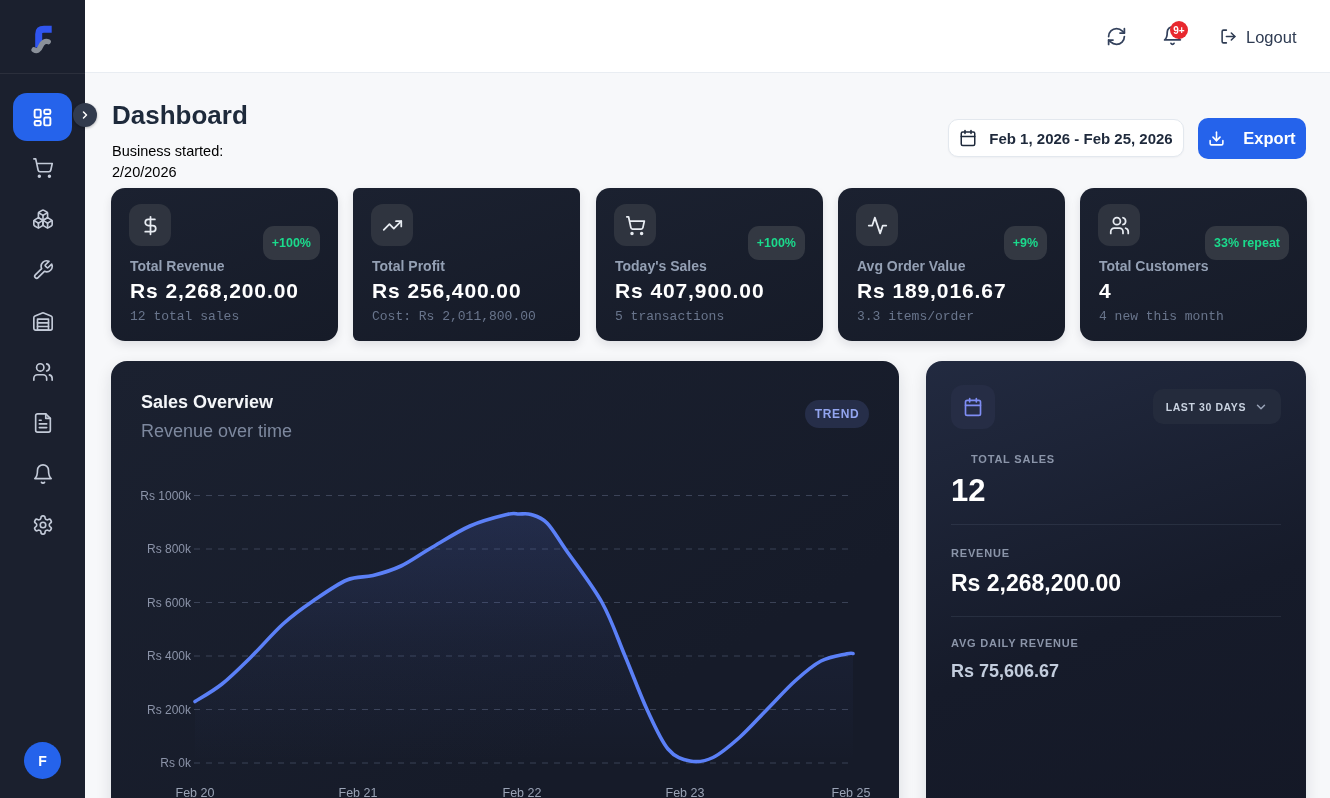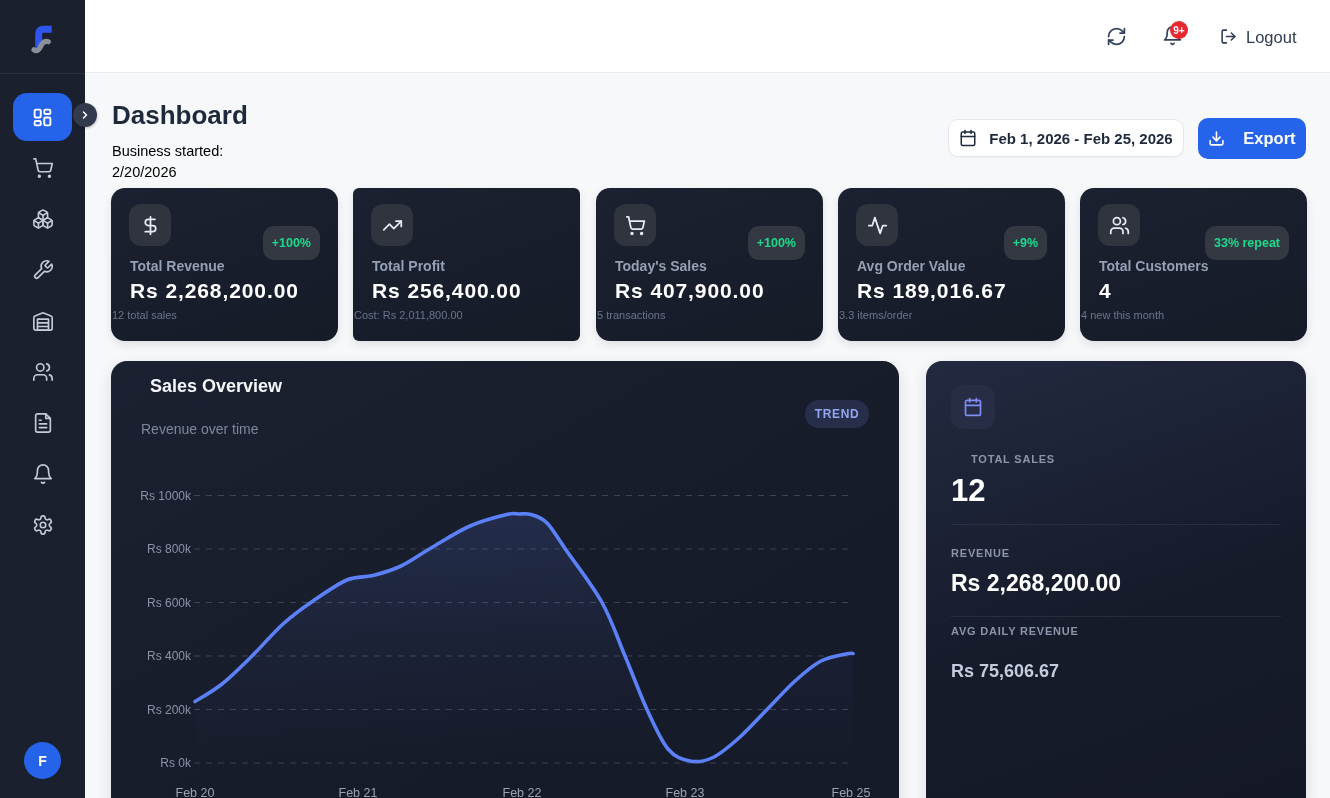--- a/index.html
+++ b/index.html
@@ -22,25 +22,25 @@
 #pageTitle { position:absolute; left:112px; top:100px; font-size:26px; font-weight:bold; color:#1e2a3b; }
 #pageSub { position:absolute; left:112px; top:141px; font-size:14.5px; color:#000000; line-height:20.5px; }
 #dateBtn { position:absolute; left:948px; top:119px; width:236px; height:38px; background:#fff; border:1px solid #e3e8ee; border-radius:10px; display:flex; align-items:center; justify-content:center; gap:12px; color:#1e293b; font-size:15px; font-weight:600; box-shadow:0 1px 2px rgba(16,24,40,0.04); }
 #exportBtn { position:absolute; left:1198px; top:118px; width:108px; height:41px; background:#2563eb; border-radius:10px; display:flex; align-items:center; justify-content:center; gap:18px; color:#fff; font-size:16.5px; font-weight:600; }
 
 .scard { position:absolute; top:188px; width:227px; height:153px; background:linear-gradient(160deg,#1b2130 0%,#161b28 100%); border-radius:14px; box-shadow:0 4px 10px rgba(15,23,42,0.10); }
 .scard .iconbox { position:absolute; left:18px; top:16px; width:42px; height:42px; background:#2f343f; border-radius:12px; display:flex; align-items:center; justify-content:center; color:#e8ecf2; }
 .scard .pill { position:absolute; right:18px; top:18px; height:34px; background:#333842; border-radius:11px; display:flex; align-items:center; padding:12px 9px; color:#1bda8c; font-size:12.5px; font-weight:600;margin-top:20px; }
 .scard .lbl { position:absolute; left:19px; top:70px; font-size:14px; font-weight:600; color:#94a0b4; }
 .scard .val { position:absolute; left:19px; top:91px; font-size:21px; font-weight:bold; color:#ffffff; letter-spacing:0.9px; }
-.scard .sub { position:absolute; left:1px; top:121px; font-size:11px; color:#69758c; }
+.scard .sub { position:absolute; left:19px; top:121px; font-size:13px; color:#69758c;font-family:Liberation Mono, monospace; }
 
 #chartCard { position:absolute; left:111px; top:361px; width:788px; height:470px; background:linear-gradient(150deg,#1b2130 0%,#161b29 70%); border-radius:16px; box-shadow:0 6px 16px rgba(15,23,42,0.12); }
 #chartTitle { position:absolute; left:141px; top:392px; font-size:18px; font-weight:bold; color:#f4f6f9; }
-#chartSub { position:absolute; left:141px; top:421px; font-size:14px; color:#7d889e; }
+#chartSub { position:absolute; left:141px; top:421px; font-size:18px; color:#7d889e; }
 #trendPill { position:absolute; left:805px; top:400px; width:64px; height:28px; background:#262e49; border-radius:14px; display:flex; align-items:center; justify-content:center; color:#93a5ef; font-size:12px; font-weight:bold; letter-spacing:0.6px; }
 
 #panel { position:absolute; left:926px; top:361px; width:380px; height:470px; background:linear-gradient(160deg,#222a40 0%,#161b2a 55%,#141826 100%); border-radius:16px; box-shadow:0 6px 16px rgba(15,23,42,0.12); }
 #panel .calbox { position:absolute; left:25px; top:24px; width:44px; height:44px; background:#262d45; border-radius:12px; display:flex; align-items:center; justify-content:center; color:#7f8df4; }
 #panel .rangePill { position:absolute; right:25px; top:28px; height:35px; background:#242b3c; border-radius:10px; display:flex; align-items:center; gap:8px; padding:0 13px; color:#c9d2e0; font-size:10.5px; font-weight:bold; letter-spacing:0.6px; }
 #panel .plbl { position:absolute; left:25px; font-size:11px; font-weight:600; letter-spacing:0.8px; color:#8b95a9; }
 #panel .hr { position:absolute; left:25px; width:330px; border-top:1px solid rgba(148,163,184,0.13); }
 </style>
 </head>
 <body>
@@ -264,35 +264,38 @@
     <g font-size="12.5" fill="#9aa3b5" text-anchor="middle">
       <text x="84" y="436">Feb 20</text>
       <text x="247" y="436">Feb 21</text>
       <text x="411" y="436">Feb 22</text>
       <text x="574" y="436">Feb 23</text>
       <text x="740" y="436">Feb 25</text>
     </g>
     <path id="areaPath" d="M84,340.5 C88.5,337.6 101.5,330.6 111.0,323.0 C120.5,315.4 130.8,305.0 141.0,295.0 C151.2,285.0 161.8,272.2 172.0,263.0 C182.2,253.8 191.3,247.3 202.0,240.0 C212.7,232.7 226.0,223.2 236.0,219.0 C246.0,214.8 253.0,216.8 262.0,214.5 C271.0,212.2 280.3,209.6 290.0,205.0 C299.7,200.4 308.5,193.7 320.0,187.0 C331.5,180.3 346.3,170.6 359.0,165.0 C371.7,159.4 387.8,155.5 396.0,153.5 C404.2,151.5 404.0,153.0 408.0,153.0 C412.0,153.0 415.3,152.0 420.0,153.5 C424.7,155.0 430.2,156.1 436.0,162.0 C441.8,167.9 445.8,175.8 455.0,189.0 C464.2,202.2 481.2,223.8 491.0,241.5 C500.8,259.2 506.5,277.2 514.0,295.0 C521.5,312.8 528.8,333.0 536.0,348.5 C543.2,364.0 549.8,379.4 557.0,388.0 C564.2,396.6 571.5,398.6 579.0,400.0 C586.5,401.4 593.7,400.5 602.0,396.5 C610.3,392.5 620.0,384.0 629.0,376.0 C638.0,368.0 646.8,357.8 656.0,348.5 C665.2,339.2 675.0,328.1 684.0,320.0 C693.0,311.9 701.3,304.5 710.0,300.0 C718.7,295.5 730.7,294.1 736.0,292.8 C741.3,291.6 741.0,292.6 742.0,292.5 L742,402 L84,402 Z" fill="url(#fillGrad)"></path>
     <path id="linePath" d="M84,340.5 C88.5,337.6 101.5,330.6 111.0,323.0 C120.5,315.4 130.8,305.0 141.0,295.0 C151.2,285.0 161.8,272.2 172.0,263.0 C182.2,253.8 191.3,247.3 202.0,240.0 C212.7,232.7 226.0,223.2 236.0,219.0 C246.0,214.8 253.0,216.8 262.0,214.5 C271.0,212.2 280.3,209.6 290.0,205.0 C299.7,200.4 308.5,193.7 320.0,187.0 C331.5,180.3 346.3,170.6 359.0,165.0 C371.7,159.4 387.8,155.5 396.0,153.5 C404.2,151.5 404.0,153.0 408.0,153.0 C412.0,153.0 415.3,152.0 420.0,153.5 C424.7,155.0 430.2,156.1 436.0,162.0 C441.8,167.9 445.8,175.8 455.0,189.0 C464.2,202.2 481.2,223.8 491.0,241.5 C500.8,259.2 506.5,277.2 514.0,295.0 C521.5,312.8 528.8,333.0 536.0,348.5 C543.2,364.0 549.8,379.4 557.0,388.0 C564.2,396.6 571.5,398.6 579.0,400.0 C586.5,401.4 593.7,400.5 602.0,396.5 C610.3,392.5 620.0,384.0 629.0,376.0 C638.0,368.0 646.8,357.8 656.0,348.5 C665.2,339.2 675.0,328.1 684.0,320.0 C693.0,311.9 701.3,304.5 710.0,300.0 C718.7,295.5 730.7,294.1 736.0,292.8 C741.3,291.6 741.0,292.6 742.0,292.5" fill="none" stroke="#5b80f7" stroke-width="3.6" stroke-linecap="round"></path>
   </svg>
-  <div id="chartTitle" style="left:30px;top:15px;margin-left:9px;">Sales Overview</div>
+  <div id="chartTitle" style="left:30px;top:31px;">Sales Overview</div>
   <div id="chartSub" style="left:30px;top:60px;">Revenue over time</div>
   <div id="trendPill" style="left:694px;top:39px;">TREND</div>
 </div>
 
 <div id="panel">
   <div class="calbox">
       <svg width="20" height="20" viewBox="0 0 24 24" fill="none" stroke="currentColor" stroke-width="2" stroke-linecap="round" stroke-linejoin="round">
         <rect x="3" y="4" width="18" height="18" rx="2"></rect>
         <line x1="16" y1="2" x2="16" y2="6"></line>
         <line x1="8" y1="2" x2="8" y2="6"></line>
         <line x1="3" y1="10" x2="21" y2="10"></line>
       </svg>
     </div>
+  <div class="rangePill">LAST 30 DAYS <svg width="14" height="14" viewBox="0 0 24 24" fill="none" stroke="#9aa4b8" stroke-width="2.5" stroke-linecap="round" stroke-linejoin="round">
+        <polyline points="6 9 12 15 18 9"></polyline>
+      </svg></div>
   <div class="plbl" style="top:92px;margin-left:20px;">TOTAL SALES</div>
   <div style="position:absolute;left:25px;top:112px;font-size:31px;font-weight:bold;color:#fff;">12</div>
   <div class="hr" style="top:163px;"></div>
   <div class="plbl" style="top:186px;">REVENUE</div>
   <div style="position:absolute;left:25px;top:209px;font-size:23px;font-weight:bold;color:#fff;">Rs 2,268,200.00</div>
   <div class="hr" style="top:255px;"></div>
-  <div class="plbl" style="top:264px;">AVG DAILY REVENUE</div>
+  <div class="plbl" style="top:276px;">AVG DAILY REVENUE</div>
   <div style="position:absolute;left:25px;top:300px;font-size:18px;font-weight:600;color:#c3cddd;">Rs 75,606.67</div>
 </div>
 
 </body></html>

